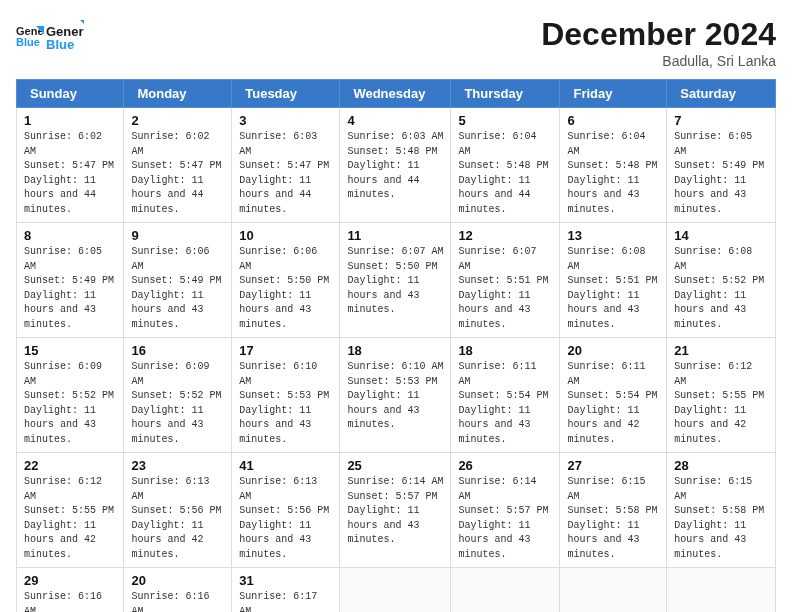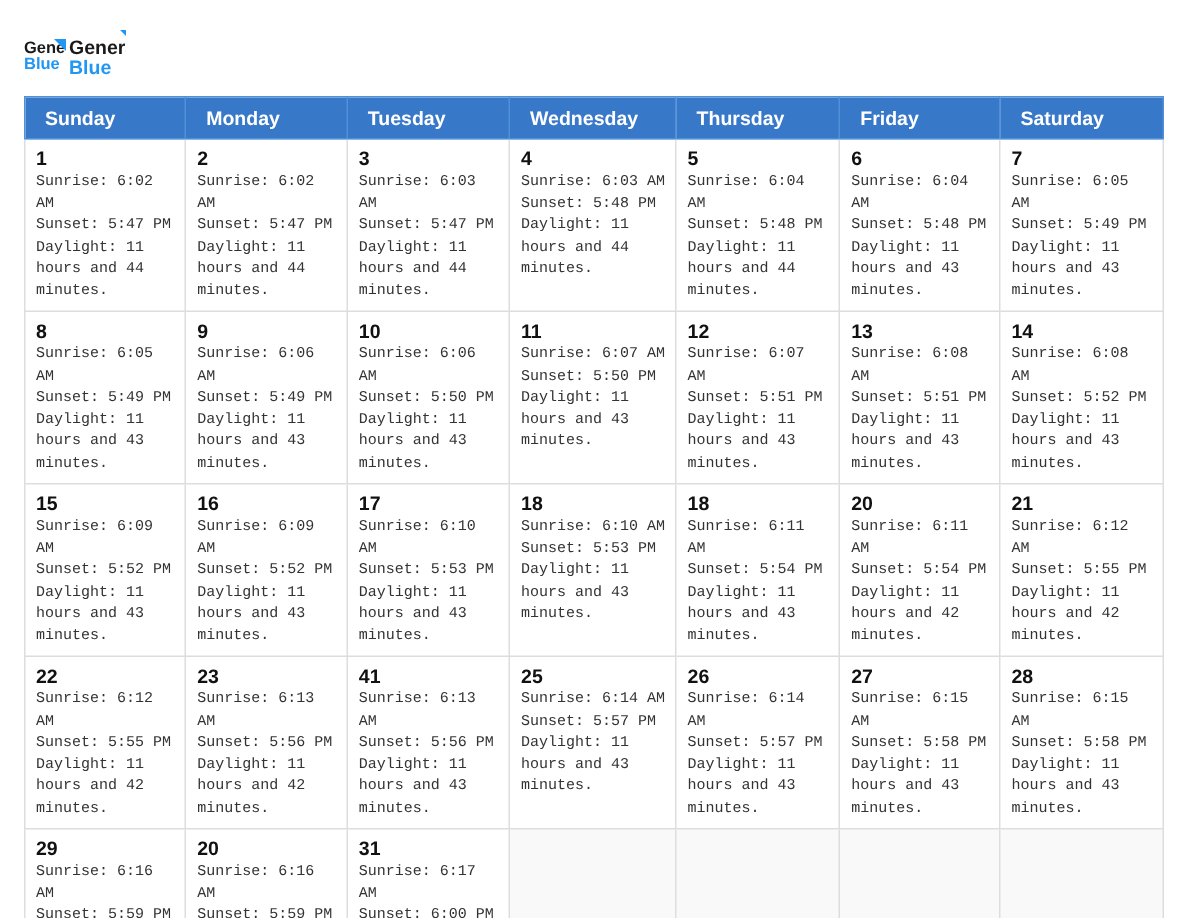--- a/index.html
+++ b/index.html
@@ -96,20 +96,22 @@
       <div style="display:flex;align-items:center;">
         <svg width="38" height="38" viewBox="0 0 38 38">
           <text x="0" y="20" font-size="13" font-weight="bold" fill="#1a1a1a" font-family="Arial">General</text>
           <text x="0" y="33" font-size="13" font-weight="bold" fill="#2196F3" font-family="Arial">Blue</text>
           <polygon points="34,4 38,4 38,8" fill="#2196F3"></polygon>
         </svg>
       </div>
     </div>
   </div>
   <div class="title-block">
+    <div class="month-title">December 2024</div>
+    <div class="location">Badulla, Sri Lanka</div>
   </div>
 </div>
 
 <table class="calendar">
   <thead>
     <tr>
     <th>Sunday</th>
         <th>Monday</th>
         <th>Tuesday</th>
         <th>Wednesday</th>

